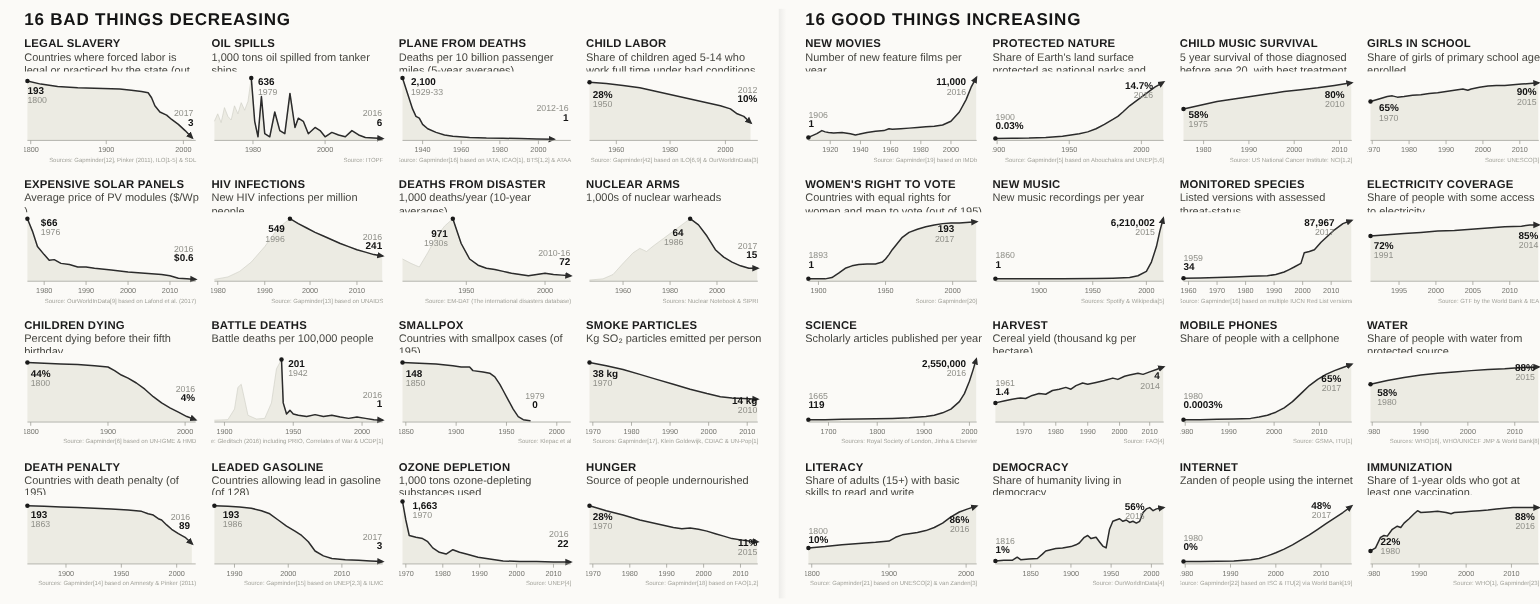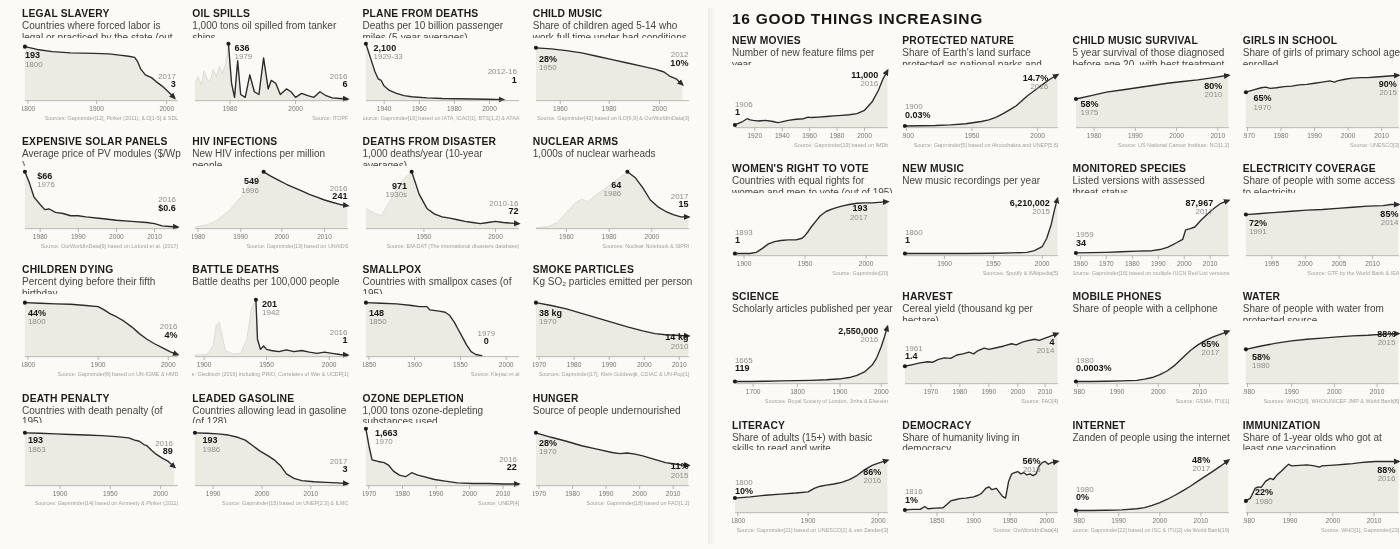--- a/index.html
+++ b/index.html
@@ -16,20 +16,21 @@
   .yr{font-size:8.2px;fill:#8f8f88}
   .tick{font-size:6.8px;fill:#767670}
   .src{font-size:5.6px;fill:#a3a39b}
   .fold{width:10px;flex:0 0 auto;background:linear-gradient(90deg,rgba(0,0,0,.055),rgba(0,0,0,0) 70%)}
 </style>
 </head>
 <body>
 
 <div class="page">
   <section class="half">
+    <h1 class="sec-title">16 BAD THINGS DECREASING</h1>
     <div class="grid" id="grid-bad">
         <div class="cell">
           <div class="ct">LEGAL SLAVERY</div>
           <div class="cs">Countries where forced labor is legal or practiced by the state (out of 195)</div>
           <svg viewBox="0 0 166 97">
             <defs>
               <marker id="ar0" viewBox="0 0 10 10" refX="6" refY="5" markerWidth="5.5" markerHeight="5.5" orient="auto">
                 <path d="M0,1 L9,5 L0,9 z" fill="#2b2b2b"></path>
               </marker>
             </defs>
@@ -97,21 +98,21 @@
             <line x1="130.2" y1="64.5" x2="130.2" y2="68" stroke="#9a9a92" stroke-width="0.7"></line>
             <text x="130.2" y="75.5" text-anchor="middle" class="tick">2000</text>
             <text x="10.9" y="13.0" text-anchor="start" class="val">2,100</text>
             <text x="10.9" y="21.6" text-anchor="start" class="yr">1929-33</text>
             <text x="158.4" y="37.4" text-anchor="end" class="yr">2012-16</text>
             <text x="158.4" y="46.0" text-anchor="end" class="val">1</text>
             <text x="161" y="84.5" text-anchor="end" class="src">Source: Gapminder[16] based on IATA, ICAO[1], BTS[1,2] &amp; ATAA</text>
           </svg>
         </div>
         <div class="cell">
-          <div class="ct">CHILD MUSIC</div>
+          <div class="ct">CHILD LABOR</div>
           <div class="cs">Share of children aged 5-14 who work full time under bad conditions</div>
           <svg viewBox="0 0 166 97">
             <defs>
               <marker id="ar3" viewBox="0 0 10 10" refX="6" refY="5" markerWidth="5.5" markerHeight="5.5" orient="auto">
                 <path d="M0,1 L9,5 L0,9 z" fill="#2b2b2b"></path>
               </marker>
             </defs>
             <path d="M3.0,10.1 L18.7,11.2 L34.4,13.0 L50.1,15.3 L65.8,18.8 L81.5,22.2 L97.2,25.7 L112.9,29.2 L125.5,32.1 L134.9,35.0 L141.2,39.6 L147.4,42.0 L153.7,47.8 L153.7,64 L3.0,64 Z" fill="#ecebe3" stroke="none"></path>
             <path d="M3.0,10.1 L18.7,11.2 L34.4,13.0 L50.1,15.3 L65.8,18.8 L81.5,22.2 L97.2,25.7 L112.9,29.2 L125.5,32.1 L134.9,35.0 L141.2,39.6 L147.4,42.0 L153.7,47.8" fill="none" stroke="#2b2b2b" stroke-width="1.4" stroke-linejoin="round" stroke-linecap="round" marker-end="url(#ar3)"></path>
             <circle cx="3.0" cy="10.1" r="2.1" fill="#1a1a1a"></circle>

